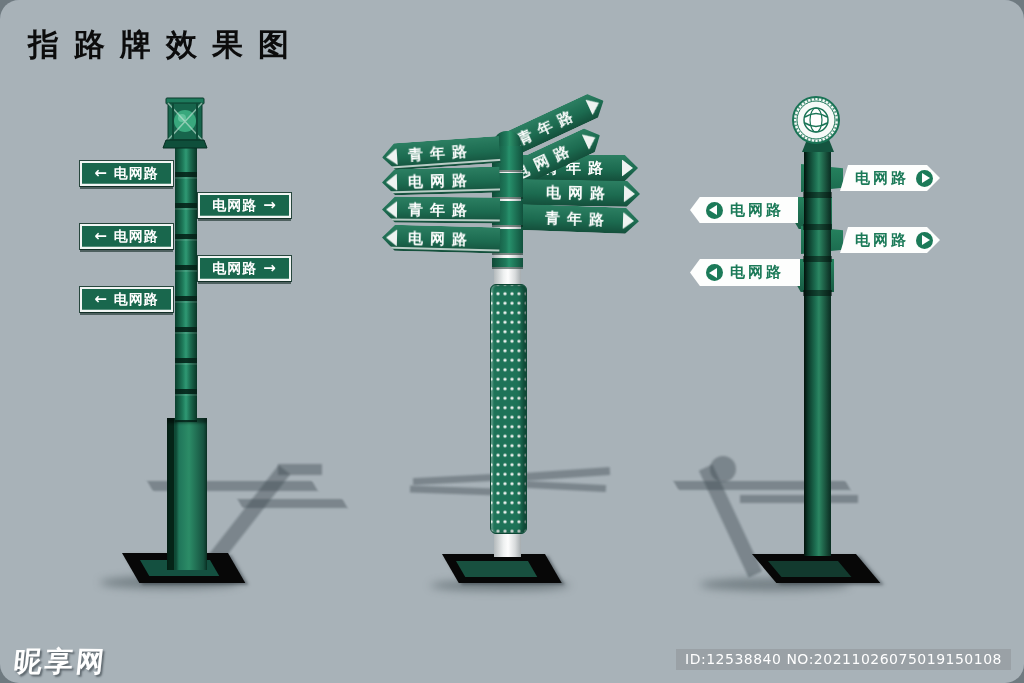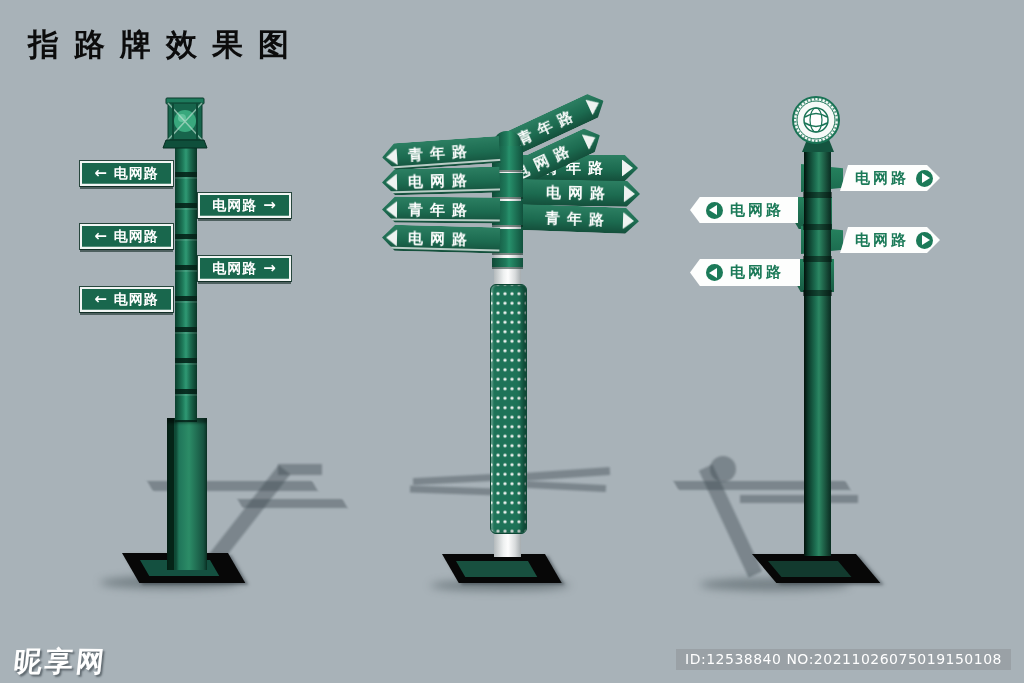--- a/index.html
+++ b/index.html
@@ -1,17 +1,17 @@
 <!DOCTYPE html>
 <html><head>
 <meta charset="utf-8">
 <style>
   html,body { margin:0; padding:0; background:#6f7a80; }
   .canvas { position:relative; width:1024px; height:683px; background:#a8b2b8; overflow:hidden;
-            font-family:"DejaVu Sans","Liberation Sans",sans-serif; }
+            font-family:"DejaVu Sans","Liberation Sans",sans-serif;border-radius:19px; }
   .abs { position:absolute; }
 
   .title { left:28px; top:24px; font-size:31px; font-weight:bold; color:#0c0c0c; letter-spacing:15px; }
 
   
   .sh { position:absolute; background:rgba(60,72,78,.42); filter:blur(1px); }
   .soft { position:absolute; background:rgba(56,68,74,.45); border-radius:50%; filter:blur(4px); }
 
   
   .p1-pole { left:175px; top:146px; width:22px; height:276px; z-index:3;

